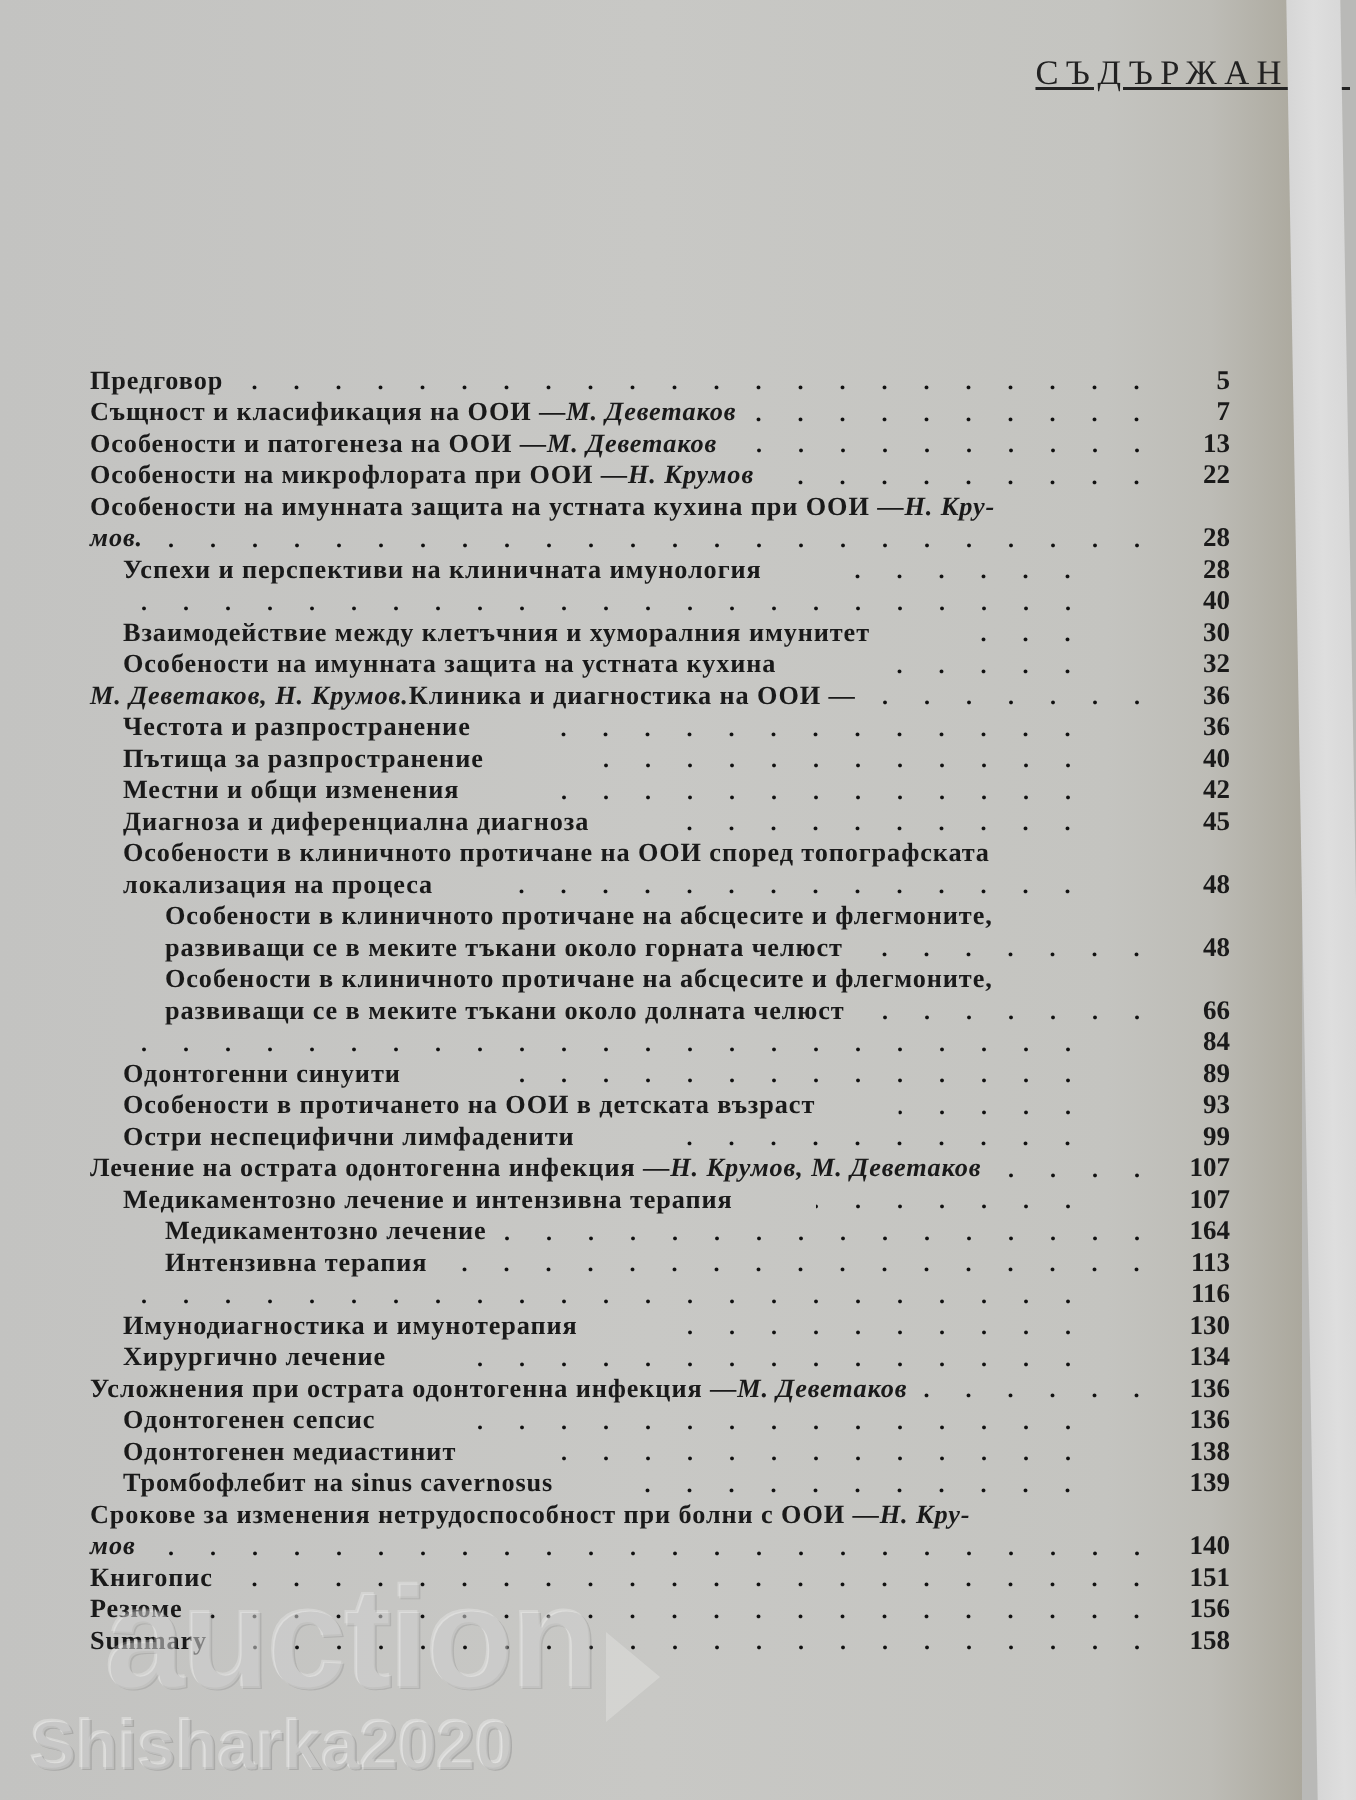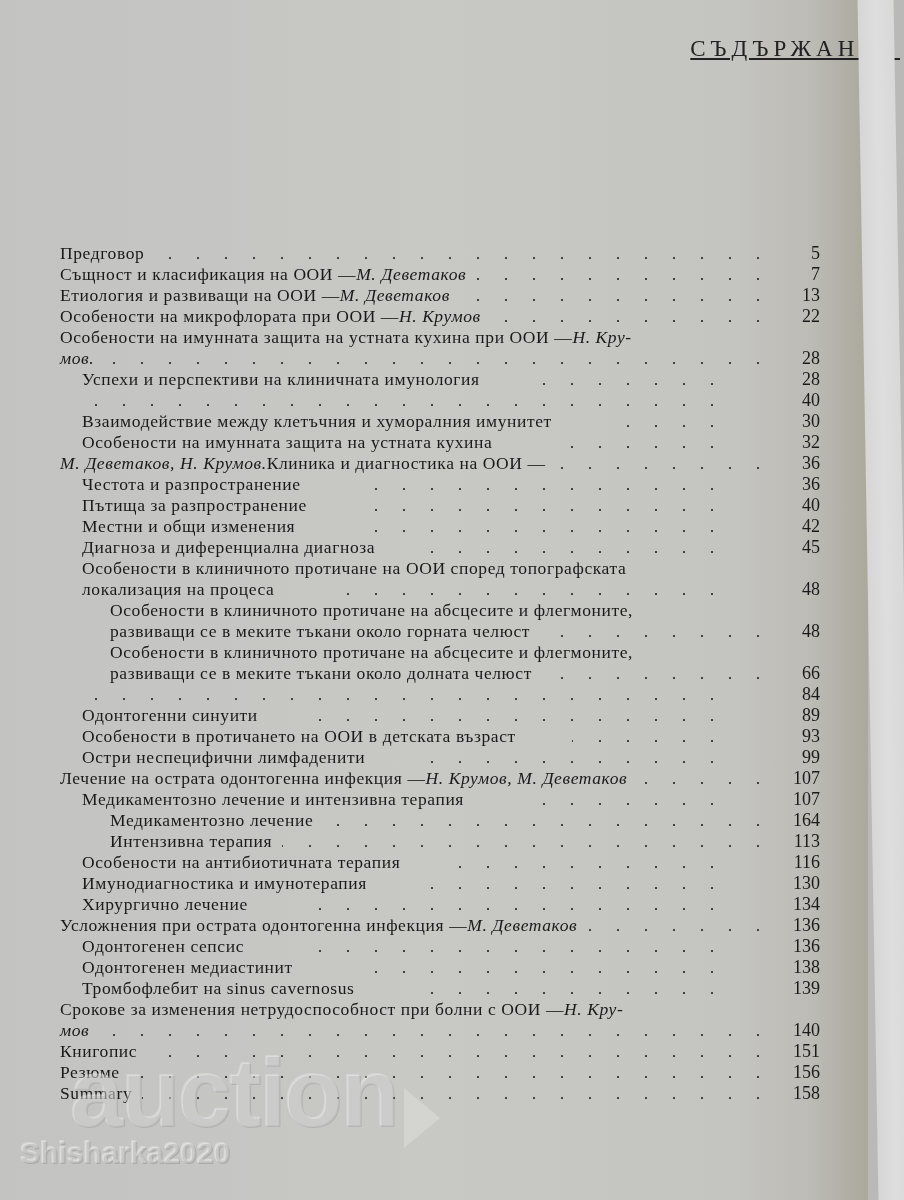--- a/index.html
+++ b/index.html
@@ -20,21 +20,21 @@
   }
   .title {
     position: absolute; top: 36px; left: 0; width: 900px; text-align: right;
     font-size: 23px; letter-spacing: 5px; color: #222; text-decoration: underline;
   }
   .toc {
     position: absolute; left: 60px; top: 243px; width: 760px;
   }
   .row {
     position: relative; display: flex; align-items: baseline;
-    height: 21px; line-height: 21px; font-size: 17.5px; letter-spacing: 0.6px;
+    height: 21px; line-height: 21px; font-size: 17.5px; letter-spacing: 0.6px; font-weight: bold;
   }
   .row .label { white-space: nowrap; }
   .row .leader {
     flex: 1 1 auto; overflow: hidden; white-space: nowrap; margin: 0 6px 0 10px;
     letter-spacing: 10px; color: #111; font-size: 16px;
     direction: rtl;
   }
   .row .page-num {
     flex: 0 0 44px; text-align: right; font-size: 18px; letter-spacing: 0;
   }
@@ -47,21 +47,21 @@
     pointer-events: none;
   }
   .wm-text1 {
     position: absolute; left: 56px; top: 30px; font-family: "Liberation Sans", sans-serif;
     font-size: 96px; font-weight: bold; color: rgba(255,255,255,0.22);
     text-shadow: 1px 1px 0 rgba(120,120,120,0.25), -1px -1px 0 rgba(255,255,255,0.25);
     letter-spacing: -2px;
   }
   .wm-text2 {
     position: absolute; left: 6px; top: 128px; font-family: "Liberation Sans", sans-serif;
-    font-size: 30px; font-weight: bold; color: rgba(255,255,255,0.25);
+    font-size: 46px; font-weight: bold; color: rgba(255,255,255,0.25);
     text-shadow: 1px 1px 0 rgba(110,110,110,0.3), -1px -1px 0 rgba(255,255,255,0.3);
   }
   .wm-arrow {
     position: absolute; left: 390px; top: 80px; width: 0; height: 0;
     border-top: 30px solid transparent; border-bottom: 30px solid transparent;
     border-left: 36px solid rgba(255,255,255,0.22);
   }
 </style>
 </head>
 <body>
@@ -74,21 +74,21 @@
         <span class="leader"> . . . . . . . . . . . . . . . . . . . . . . . . . . . . . . . . . . . . . . . . . . . . . . . . . . . . . . . . . . . . . . . . . . . . . . . . . . . . . . . .</span>
         <span class="page-num">5</span>
       </div>
       <div class="row indent-0">
         <span class="label">Същност и класификация на ООИ — </span>
         <span class="label author">М. Деветаков</span>
         <span class="leader"> . . . . . . . . . . . . . . . . . . . . . . . . . . . . . . . . . . . . . . . . . . . . . . . . . . . . . . . . . . . . . . . . . . . . . . . . . . . . . . . .</span>
         <span class="page-num">7</span>
       </div>
       <div class="row indent-0">
-        <span class="label">Етиология и развиващи на ООИ — </span>
+        <span class="label">Особености и патогенеза на ООИ — </span>
         <span class="label author">М. Деветаков</span>
         <span class="leader"> . . . . . . . . . . . . . . . . . . . . . . . . . . . . . . . . . . . . . . . . . . . . . . . . . . . . . . . . . . . . . . . . . . . . . . . . . . . . . . . .</span>
         <span class="page-num">13</span>
       </div>
       <div class="row indent-0">
         <span class="label">Особености на микрофлората при ООИ — </span>
         <span class="label author">Н. Крумов</span>
         <span class="leader"> . . . . . . . . . . . . . . . . . . . . . . . . . . . . . . . . . . . . . . . . . . . . . . . . . . . . . . . . . . . . . . . . . . . . . . . . . . . . . . . .</span>
         <span class="page-num">22</span>
       </div>
@@ -204,21 +204,20 @@
         <span class="label">Медикаментозно лечение</span>
         <span class="leader"> . . . . . . . . . . . . . . . . . . . . . . . . . . . . . . . . . . . . . . . . . . . . . . . . . . . . . . . . . . . . . . . . . . . . . . . . . . . . . . . .</span>
         <span class="page-num">164</span>
       </div>
       <div class="row indent-2">
         <span class="label">Интензивна терапия</span>
         <span class="leader"> . . . . . . . . . . . . . . . . . . . . . . . . . . . . . . . . . . . . . . . . . . . . . . . . . . . . . . . . . . . . . . . . . . . . . . . . . . . . . . . .</span>
         <span class="page-num">113</span>
       </div>
       <div class="row indent-1">
-        <span class="label">Особености на антибиотичната терапия</span>
         <span class="leader"> . . . . . . . . . . . . . . . . . . . . . . . . . . . . . . . . . . . . . . . . . . . . . . . . . . . . . . . . . . . . . . . . . . . . . . . . . . . . . . . .</span>
         <span class="page-num">116</span>
       </div>
       <div class="row indent-1">
         <span class="label">Имунодиагностика и имунотерапия</span>
         <span class="leader"> . . . . . . . . . . . . . . . . . . . . . . . . . . . . . . . . . . . . . . . . . . . . . . . . . . . . . . . . . . . . . . . . . . . . . . . . . . . . . . . .</span>
         <span class="page-num">130</span>
       </div>
       <div class="row indent-1">
         <span class="label">Хирургично лечение</span>

